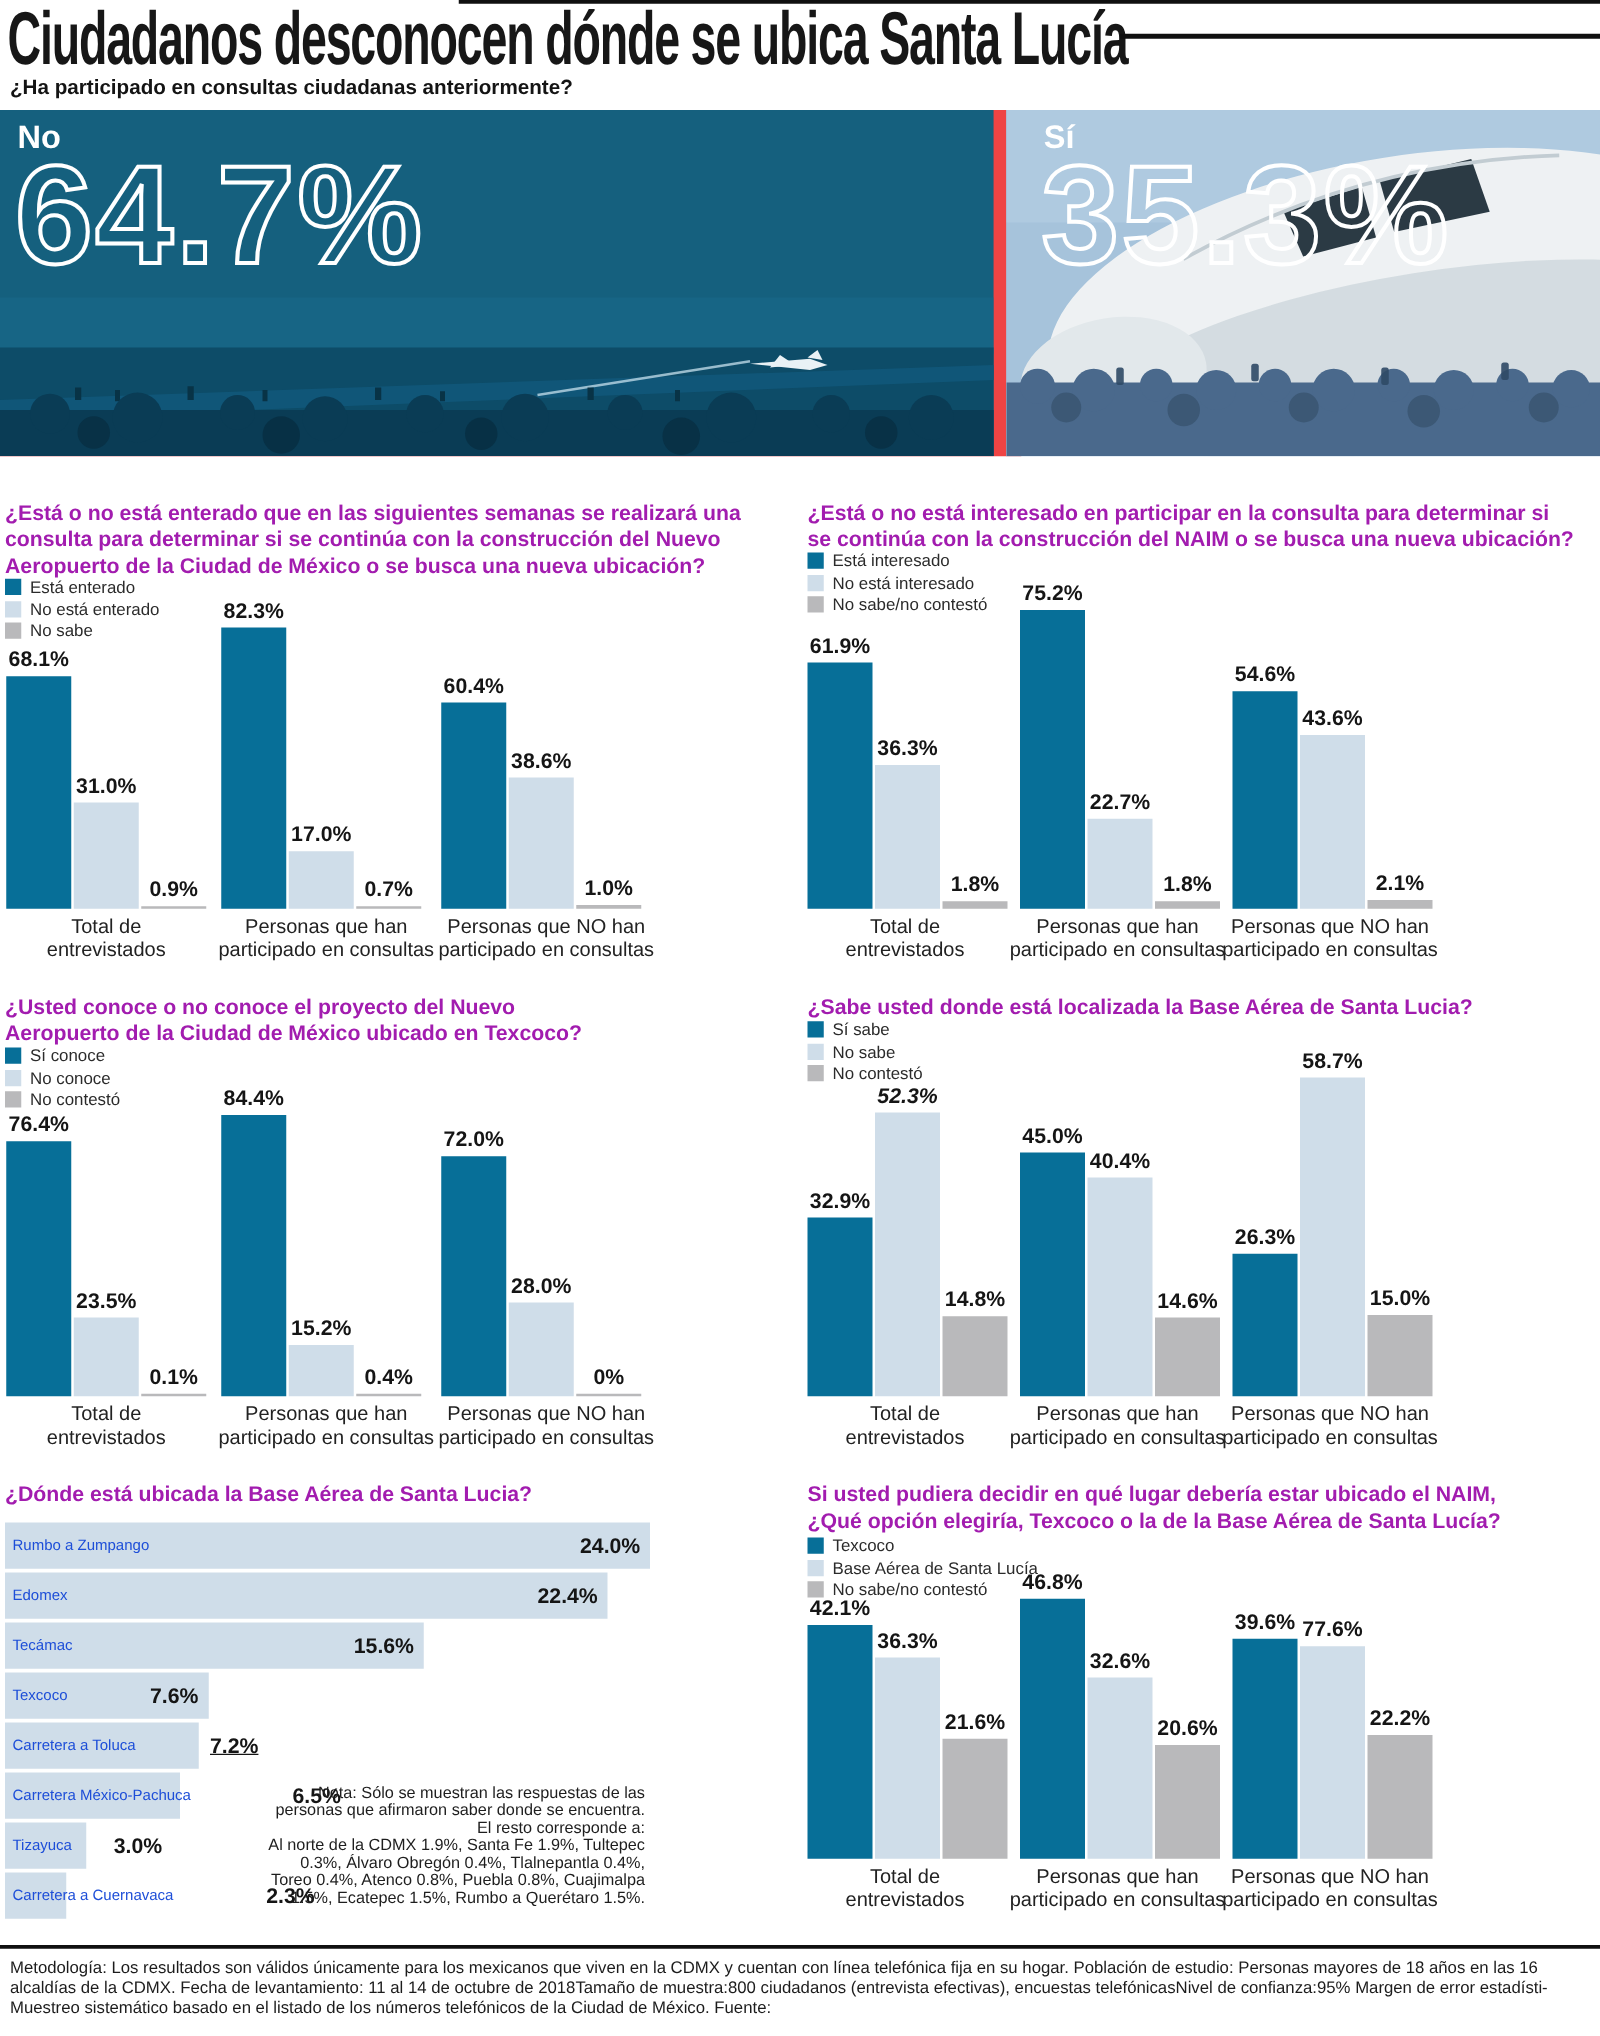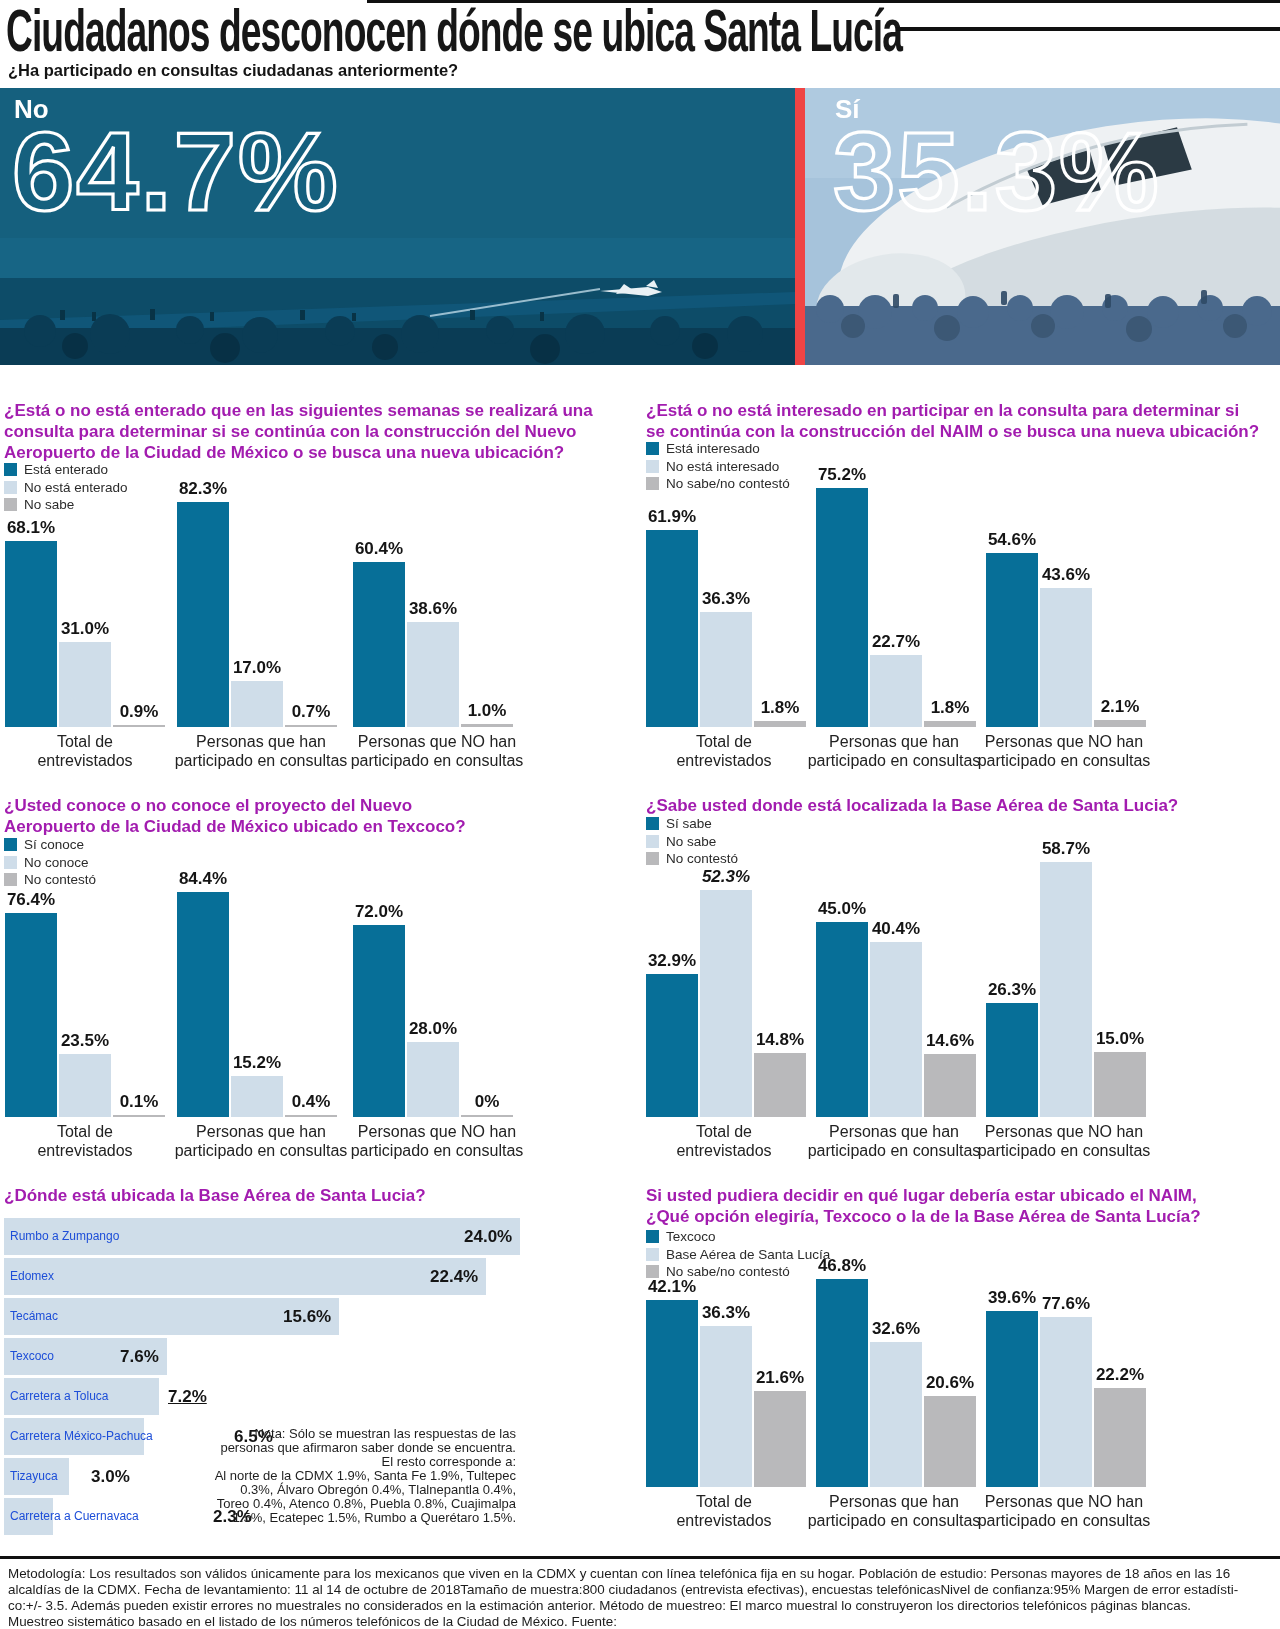--- a/index.html
+++ b/index.html
@@ -145,21 +145,20 @@
     <div class="hero-word" style="left:30px;top:6px;">Sí</div>
     <svg class="hero-num" style="left:24px;top:22px;" width="440" height="120">
       <text x="4" y="100" font-family="Liberation Sans, sans-serif" font-size="112" font-weight="bold" letter-spacing="2" fill="none" stroke="#ffffff" stroke-width="3.2">35.3%</text>
     </svg>
   </div>
 
   <div class="abs rule" style="left:0;top:1556px;width:1280px;height:3px;"></div>
   <div class="abs" style="left:8px;top:1566px;width:1268px;">
     <div class="footer-line">Metodología: Los resultados son válidos únicamente para los mexicanos que viven en la CDMX y cuentan con línea telefónica fija en su hogar. Población de estudio: Personas mayores de 18 años en las 16</div>
     <div class="footer-line">alcaldías de la CDMX. Fecha de levantamiento: 11 al 14 de octubre de 2018Tamaño de muestra:800 ciudadanos (entrevista efectivas), encuestas telefónicasNivel de confianza:95% Margen de error estadísti-</div>
-    <div class="footer-line">co:+/- 3.5.  Además pueden existir errores no muestrales no considerados en la estimación anterior. Método de muestreo: El marco muestral lo construyeron los directorios telefónicos páginas blancas.</div>
     <div class="footer-line">Muestreo sistemático basado en el listado de los números telefónicos de la Ciudad de México. Fuente:</div>
   </div>
 <div class="abs" style="left: 4px; top: 400px; width: 608px;">
       <div class="abs q-line" style="left: 0px; top: 0px;">¿Está o no está enterado que en las siguientes semanas se realizará  una</div>
       <div class="abs q-line" style="left: 0px; top: 21px;">consulta para determinar si se continúa con la construcción del Nuevo</div>
       <div class="abs q-line" style="left: 0px; top: 42px;">Aeropuerto de la Ciudad de México o se busca una nueva ubicación?</div>
       <div class="abs" style="left: 0px; top: 63px;">
         <div class="legend-item">
           <div class="legend-swatch" style="background: rgb(7, 111, 152);"></div>
           <div class="legend-label">Está enterado</div>

